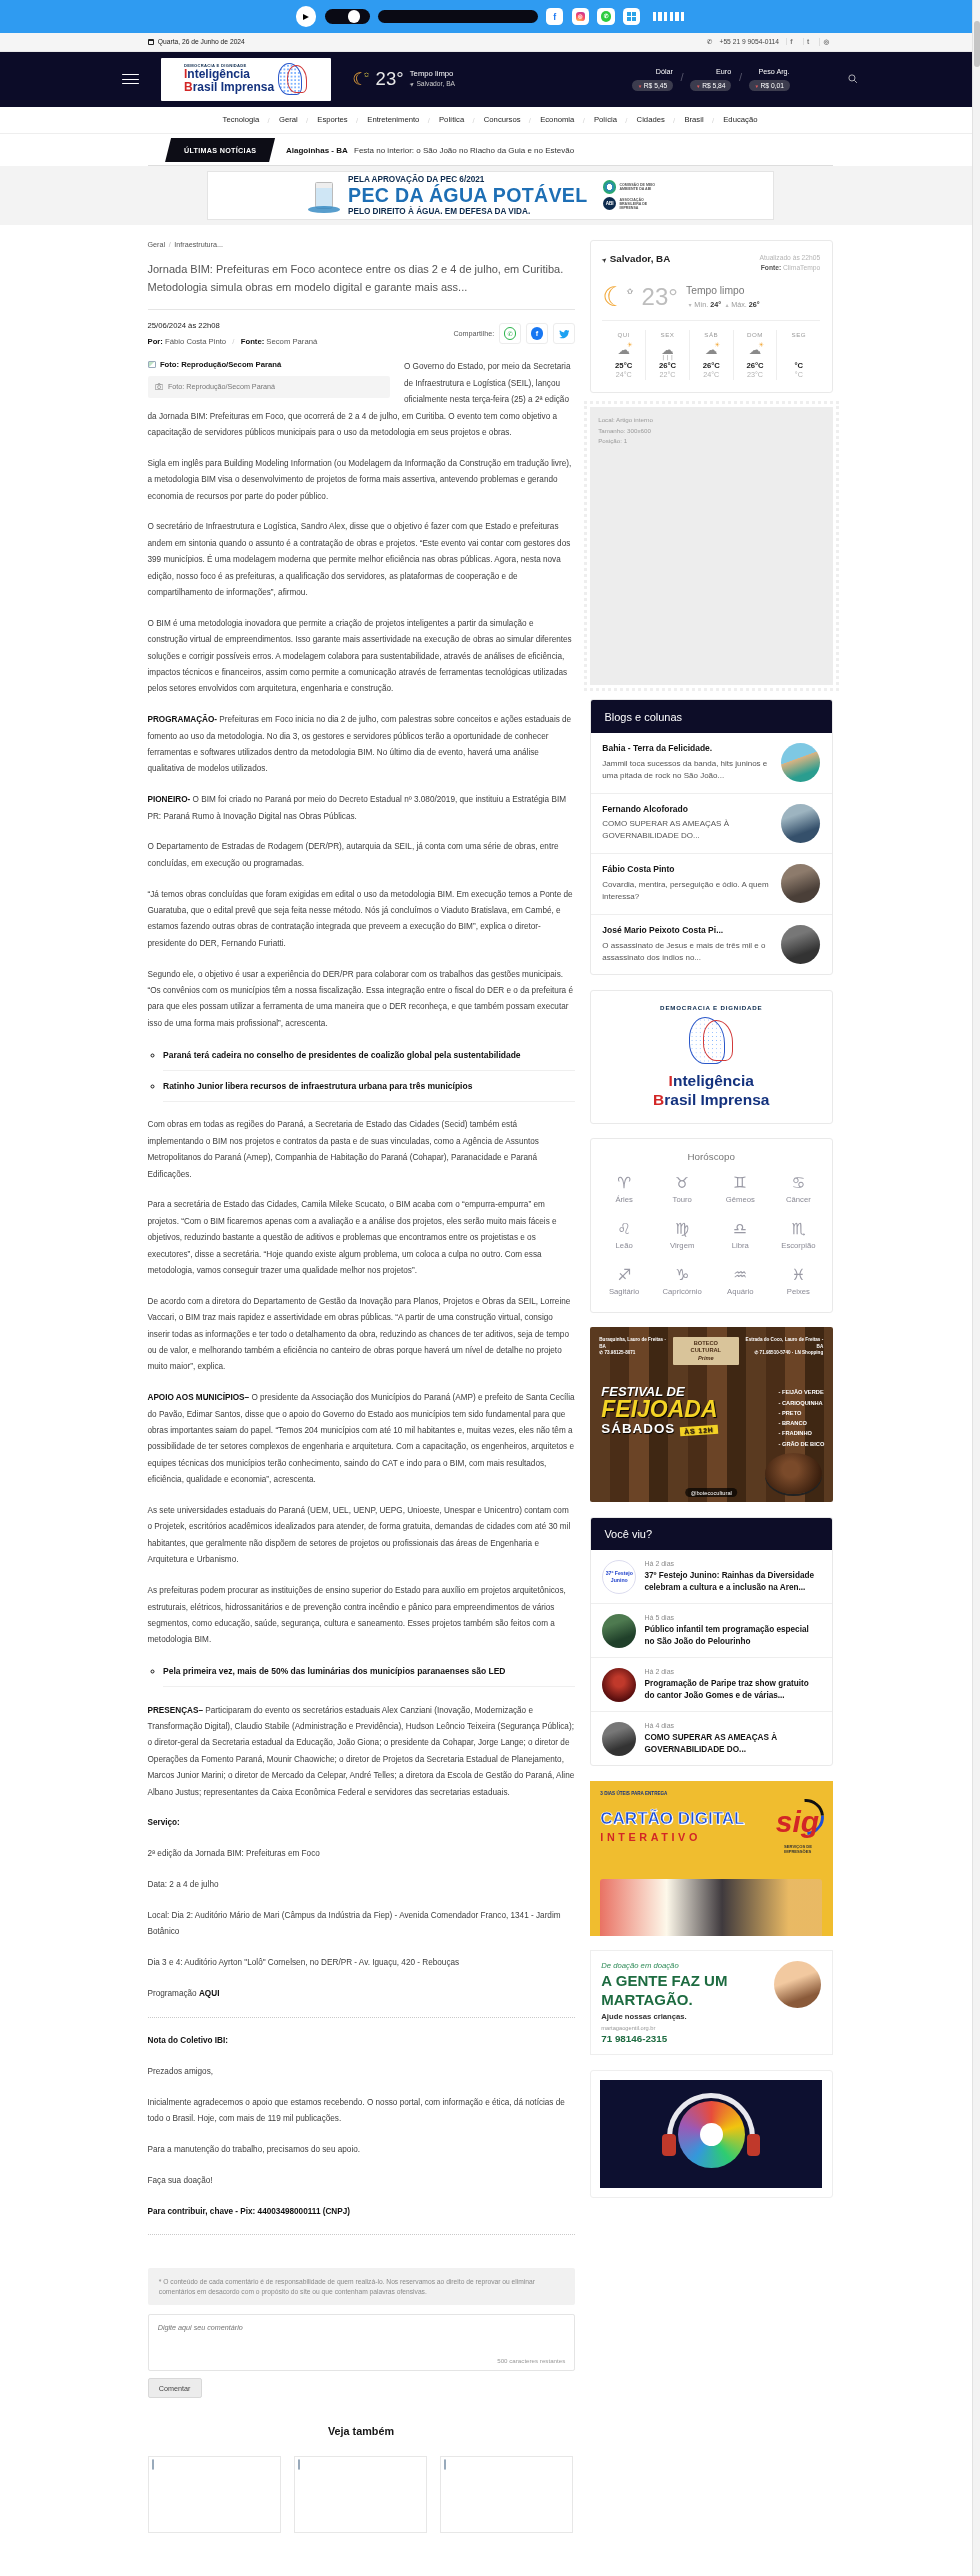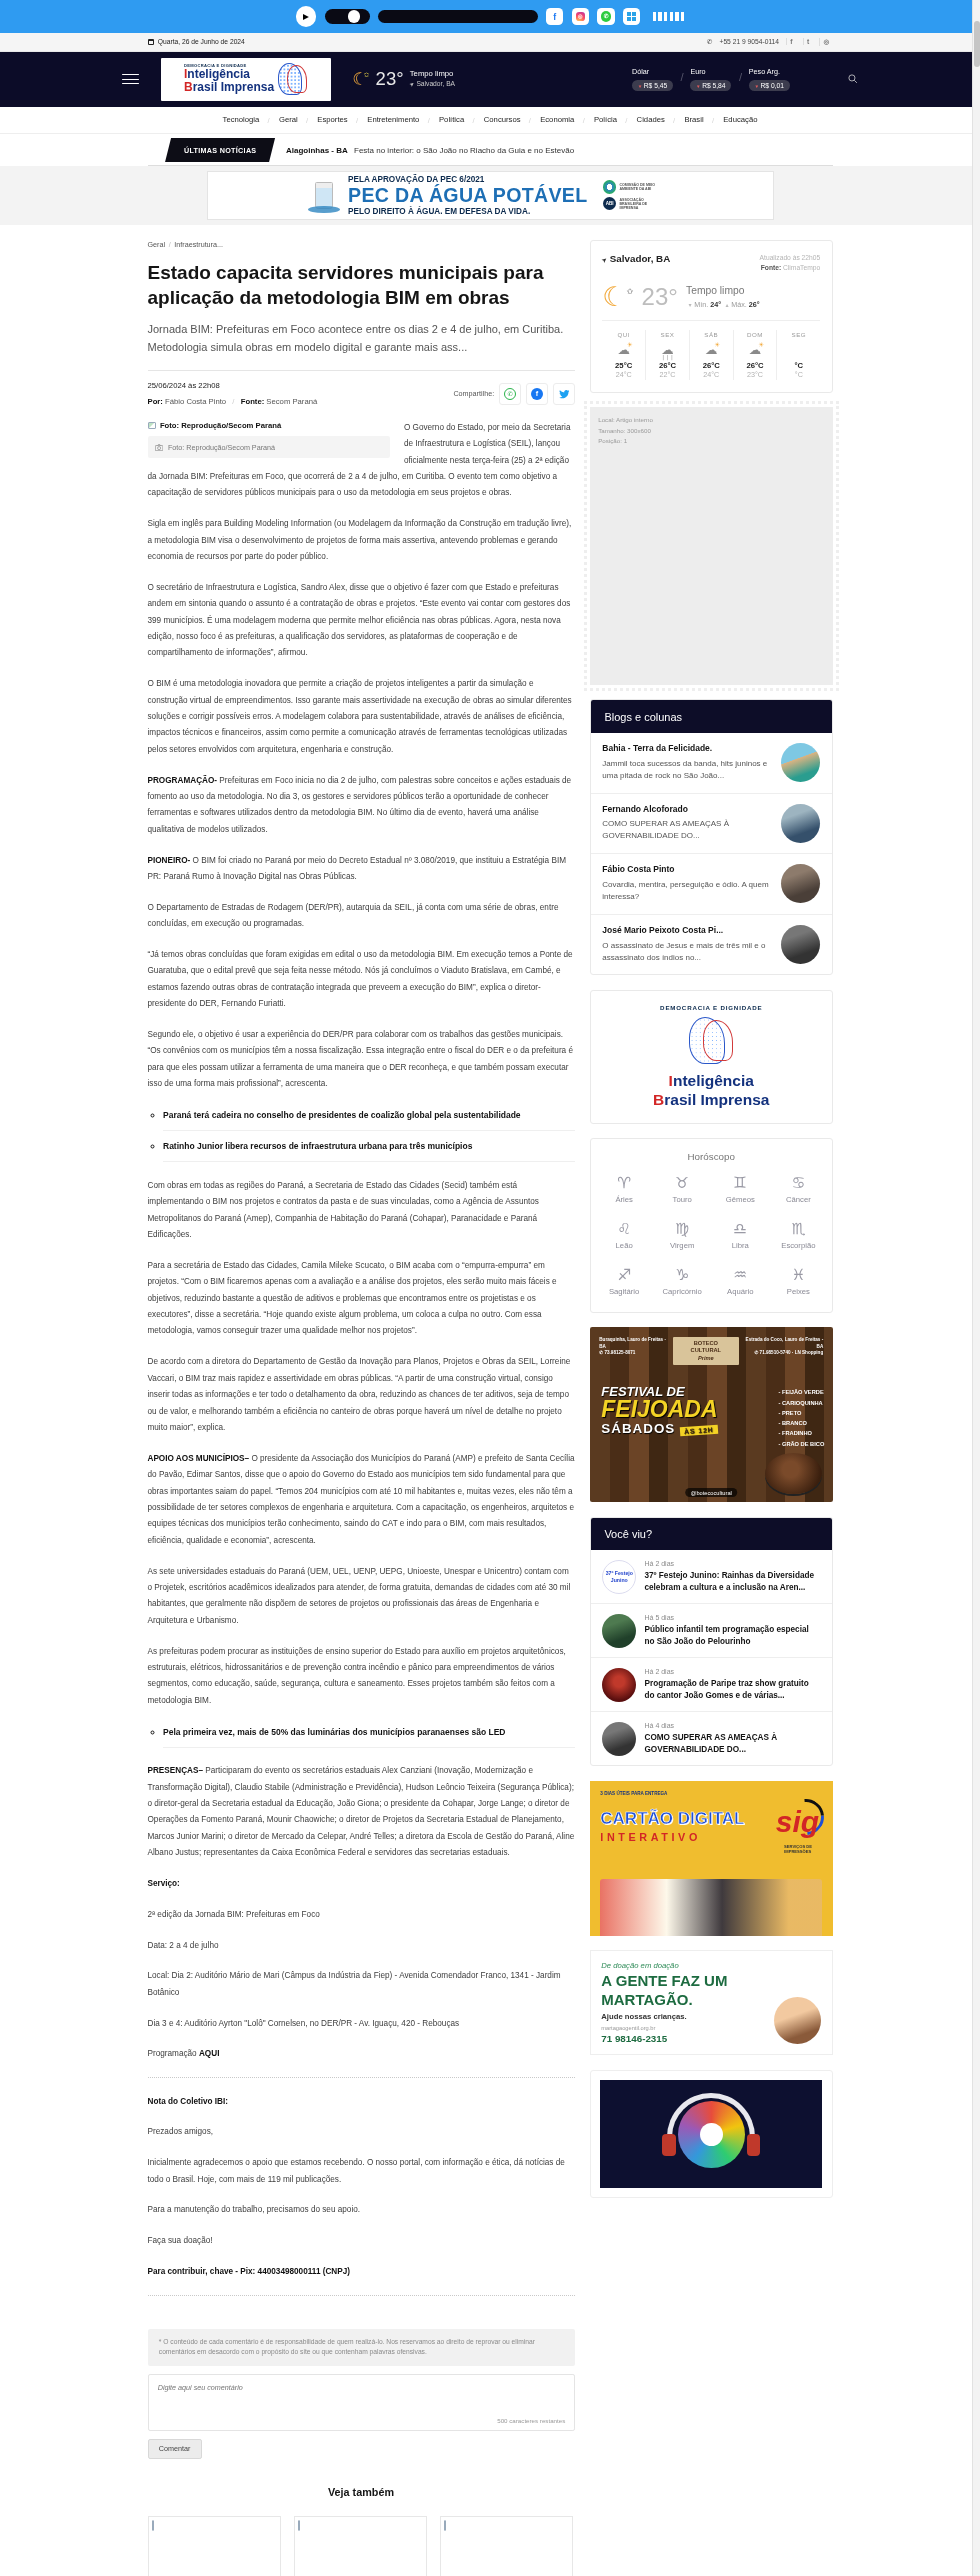--- a/index.html
+++ b/index.html
@@ -43,21 +43,21 @@
   .logo-head .h1{position:absolute;inset:0 5.2px 0 0;border:1.5px solid #2a57c9;border-radius:60% 70% 30% 60%;background:radial-gradient(circle,#7fb3ff 0.8px,transparent 0.8px);background-size:3.6px 3.6px}
   .logo-head .h2{position:absolute;inset:2.1px 0 2.1px 9.3px;border:1.5px solid #d23a3a;border-radius:60% 70% 30% 60%}
   .weather-chip{display:flex;align-items:center;gap:6.2px;color:#fff}
   .moon{font-size:17.5px;color:#f2a93b}
   .moon .st{font-size:6.7px;color:#f5e04a;margin-left:-4.1px;vertical-align:7.2px}
   .temp-big{font-size:18.5px;font-weight:300;color:#e8e8e8}
   .w-chip-txt{font-size:7.7px;line-height:1.35}
   .w-chip-sub{font-size:6.7px;color:#ccc}
   .pin{display:inline-block;transform:rotate(-40deg);font-size:5.7px;color:#ccc}
   .curr{display:flex;gap:17.5px;margin-left:auto;color:#fff}
-  .curr-item{text-align:left;position:relative}
+  .curr-item{text-align:right;position:relative}
   .curr-item:not(:last-child)::after{content:"/";position:absolute;right:-10.8px;top:4.1px;color:#55556a;font-size:11.3px}
   .curr-lbl{font-size:7.2px;margin-bottom:3.6px}
   .pill{background:#3c3c4e;border-radius:7.2px;padding:2.1px 5.7px;font-size:6.7px;white-space:nowrap}
   .pill .down{color:#e05c5c;font-size:4.6px;margin-right:1.5px}
   .search-ic{margin-left:36px;cursor:pointer;display:flex}
 
   
   .nav{border-bottom:0.5px solid #eee}
   .nav-inner{display:flex;justify-content:center;height:26px;align-items:center;font-size:7.7px;color:#1e1e1e}
   .nav-inner a{padding:0 9.8px;position:relative}
@@ -202,21 +202,21 @@
 
   .sig{height:155px;background:#f0bd2f;margin-bottom:14.4px;padding:10.3px;position:relative;overflow:hidden}
   .sig-top{font-size:4.6px;font-weight:800;color:#14327e}
   .sig-1{margin-top:13.4px;font-size:17px;font-weight:800;color:#1d4fd8;-webkit-text-stroke:0.5px #fff;text-shadow:1px 1px 0 #fff}
   .sig-2{font-size:10.8px;font-weight:800;color:#d22626;letter-spacing:3.6px;margin-top:2.1px}
   .sig-brand{position:absolute;right:13.4px;top:24px;font-size:30px;font-weight:800;color:#d22626;font-style:italic}
   .sig-swoosh{position:absolute;right:8.2px;top:18.5px;width:36px;height:36px;border:3.6px solid transparent;border-top-color:#111;border-right-color:#1d4fd8;border-radius:50%;transform:rotate(40deg)}
   .sig-sub{position:absolute;right:12.4px;top:63px;font-size:4.1px;font-weight:700;color:#333;width:36px;text-align:left}
   .sig-phones{position:absolute;left:10.3px;right:10.3px;bottom:0;height:57px;background:linear-gradient(90deg,#e86a6a,#fff 30%,#2b2b3f 55%,#e8b96a 85%);border-radius:3.1px 3.1px 0 0;opacity:.9}
 
-  .martagao{background:#fff;border:0.5px solid #eee;padding:10.3px;margin-bottom:14.4px;display:flex;gap:7.2px;align-items:flex-end}
+  .martagao{background:#fff;border:0.5px solid #eee;padding:10.3px;margin-bottom:14.4px;display:flex;gap:7.2px;align-items:flex-start}
   .mt-txt{flex:1}
   .mt-1{color:#2e8b57;font-size:7.7px;font-style:italic}
   .mt-2{color:#1d6b40;font-size:15px;font-weight:800;line-height:1.25;margin:2.1px 0}
   .mt-3{color:#333;font-size:7.7px;font-weight:700}
   .mt-url{color:#999;font-size:5.7px;margin-top:4.1px}
   .mt-phone{color:#1d6b40;font-size:9.8px;font-weight:800;margin-top:2.1px}
   .mt-img{width:47px;height:47px;border-radius:50%;background:linear-gradient(160deg,#f2c9a0 40%,#8a5a3a 75%);flex:none}
 
   .podcast{border:0.5px solid #eee;border-radius:3.1px;padding:9.3px;display:flex;justify-content:center;margin-bottom:14.4px}
   .pod-img{width:100%;height:108px;background:#0d1030;display:flex;align-items:center;justify-content:center;position:relative}
@@ -369,21 +369,20 @@
     </div>
   </div>
 </div>
 
 <div class="main">
 
   <div class="article">
     <div class="breadcrumb">
       <a>Geral</a><span class="sep">/</span><a>Infraestrutura...</a>
     </div>
-    <h1 class="title">Estado capacita servidores municipais para aplicação da metodologia BIM em obras</h1>
     <div class="subtitle">Jornada BIM: Prefeituras em Foco acontece entre os dias 2 e 4 de julho, em Curitiba. Metodologia simula obras em modelo digital e garante mais ass...</div>
 
     <div class="meta-row">
       <div>
         <div class="dt">25/06/2024 às 22h08</div>
         <div class="byline">
           <b>Por:</b> <span>Fábio Costa Pinto</span>
           <span class="sep" style="color:#ccc;padding:0 4.1px">/</span>
           <b>Fonte:</b> <span>Secom Paraná</span>
         </div>

